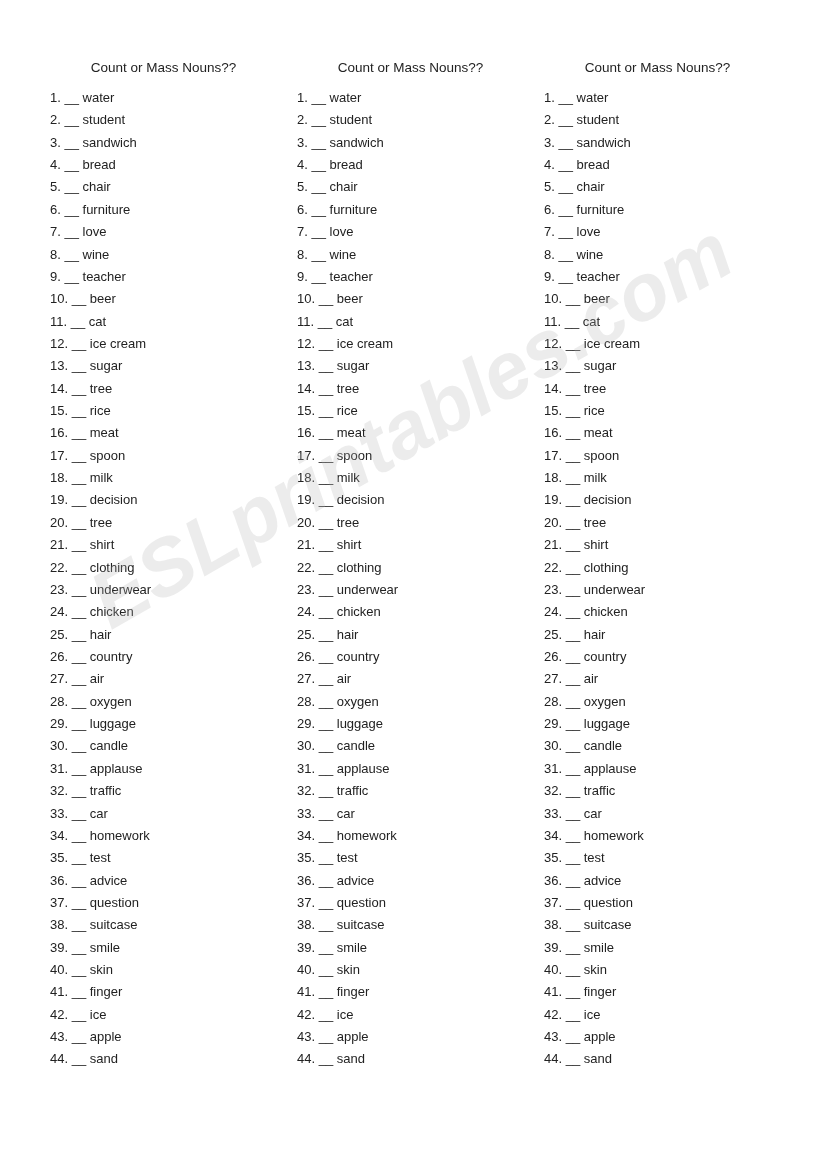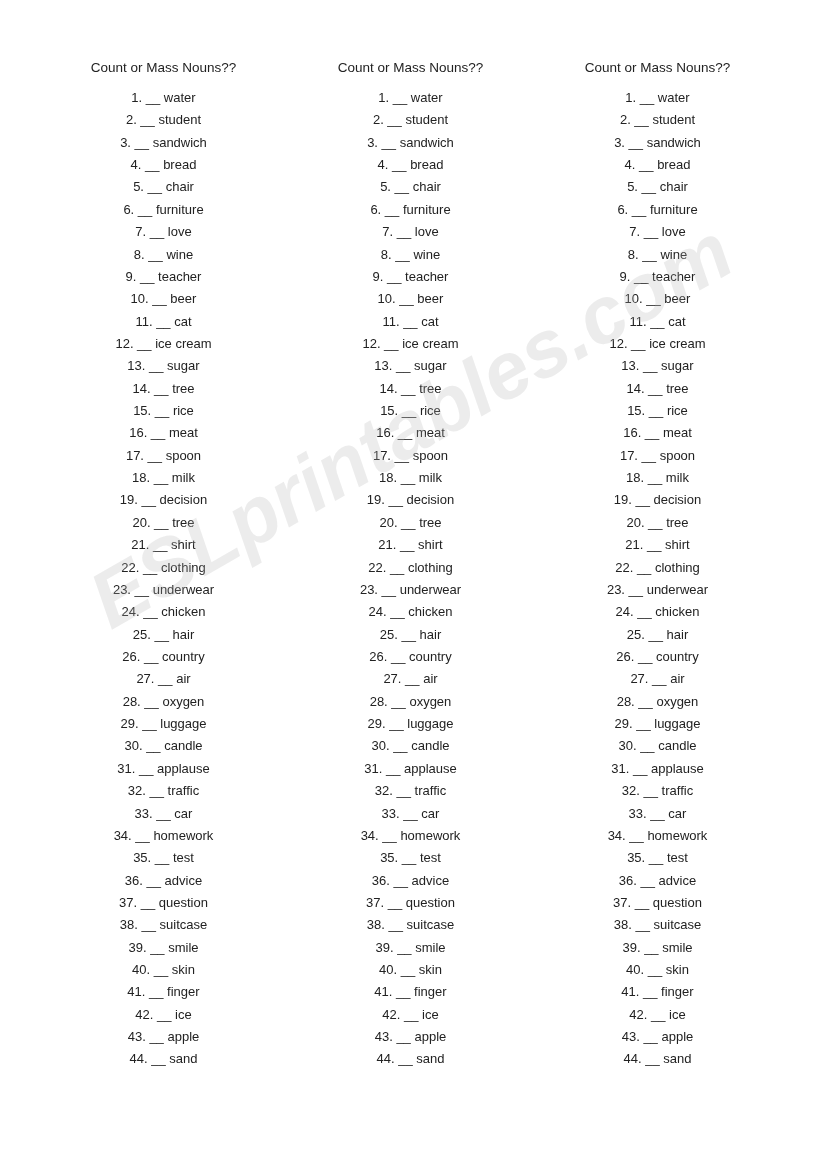--- a/index.html
+++ b/index.html
@@ -44,21 +44,20 @@
       padding: 0 10px;
     }
     .column-title {
       text-align: center;
       font-size: 13.5px;
       margin-bottom: 12px;
       font-weight: normal;
     }
     .item-list {
       list-style: none;
-      text-align: center;
     }
     .item-list li {
       line-height: 1.72;
       font-size: 13px;
       white-space: nowrap;
     }
   </style>
 </head>
 <body>
 

